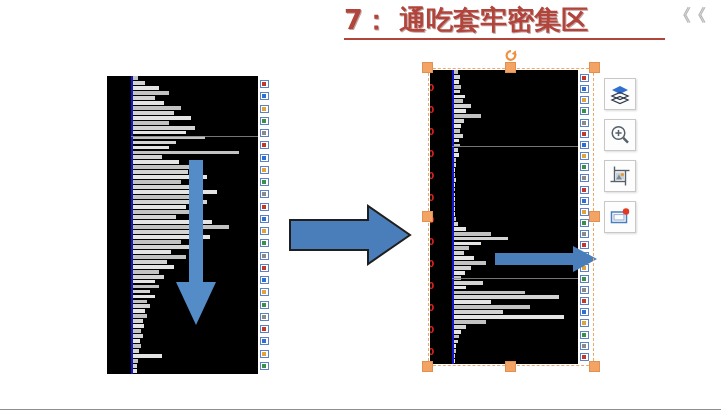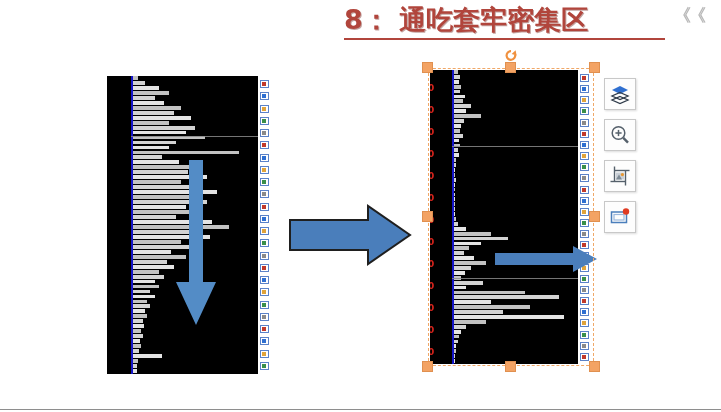--- a/index.html
+++ b/index.html
@@ -74,21 +74,21 @@
 
   
   #bottom-divider{position:absolute;left:0;top:409px;width:721px;height:1px;background:#8e8e8e;}
 </style>
 </head>
 <body>
 
 <div class="slide">
 
   <div id="title-block">
-    <div id="slide-title">8： 通吃套牢密集区</div>
+    <div id="slide-title">7： 通吃套牢密集区</div>
     <div id="title-underline"></div>
     <div id="title-chevrons">《《</div>
   </div>
 
   <div class="chart-panel" id="left-chart" style="left:107px;top:76px;width:165px;height:298px;">
     <div class="chart-inner">
       <div class="axis-line" style="left:24px;"></div>
       <div class="price-labels" id="left-ticks"></div>
       <div id="left-bars">
           <div class="chipbar" style="left: 26px; top: 0px; width: 4.8px; height: 3.874px; background: rgb(242, 242, 242); opacity: 0.8;"></div>

